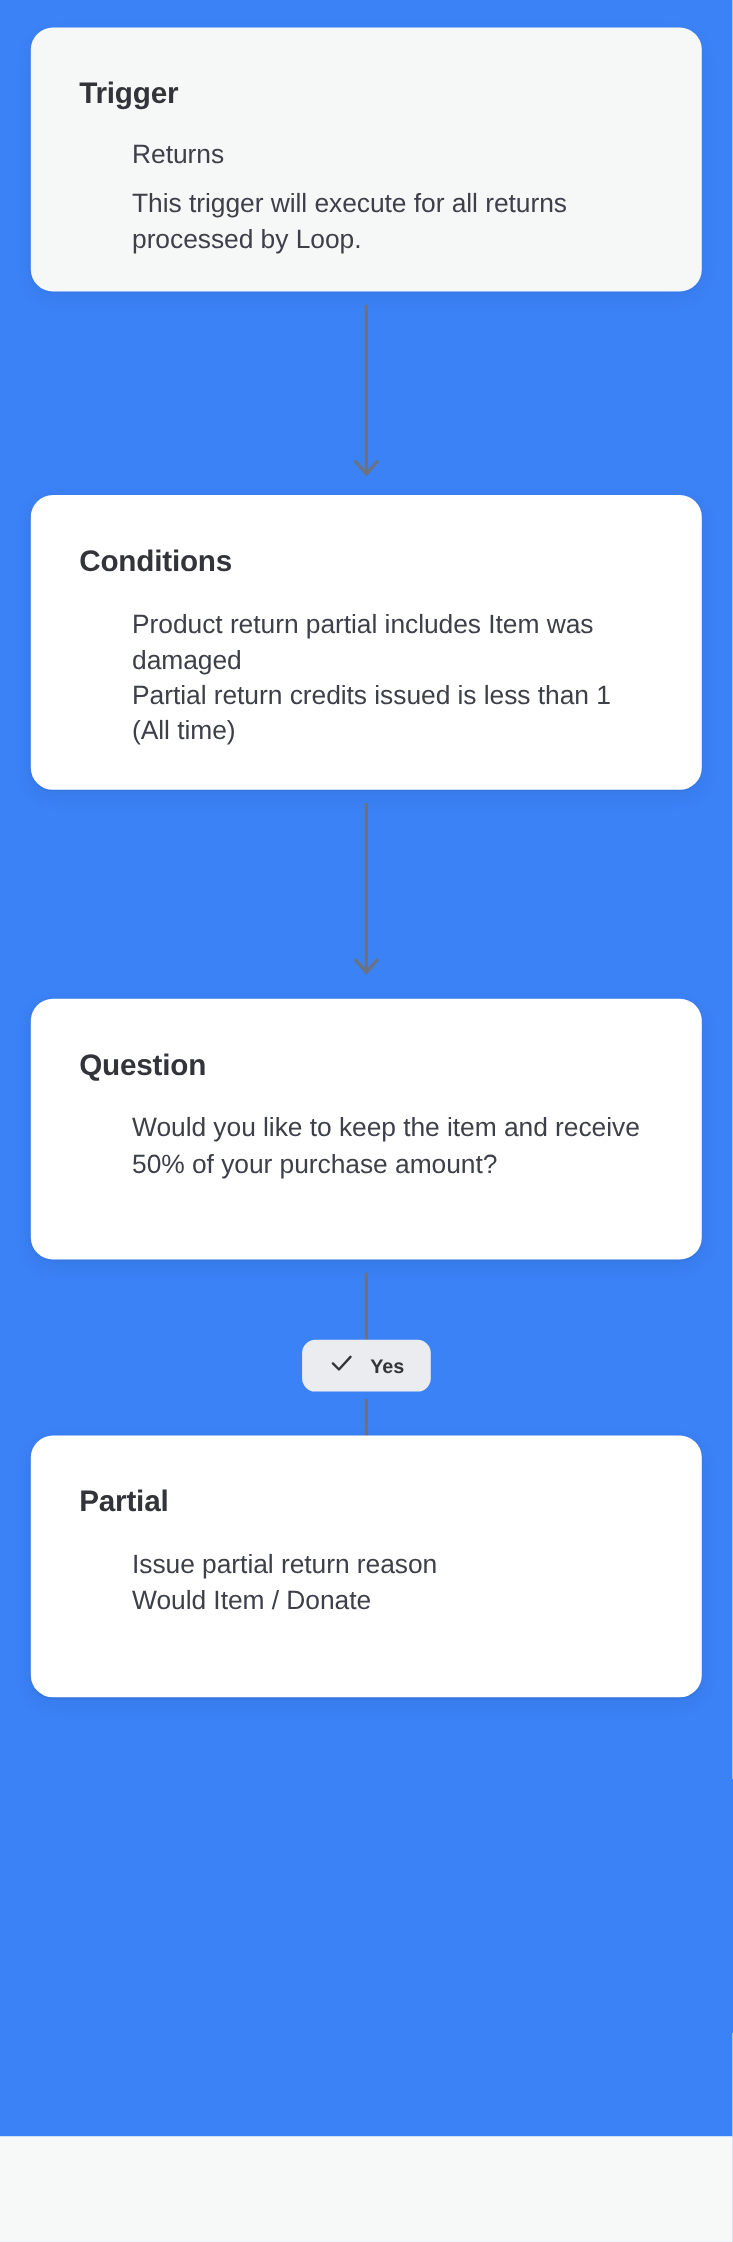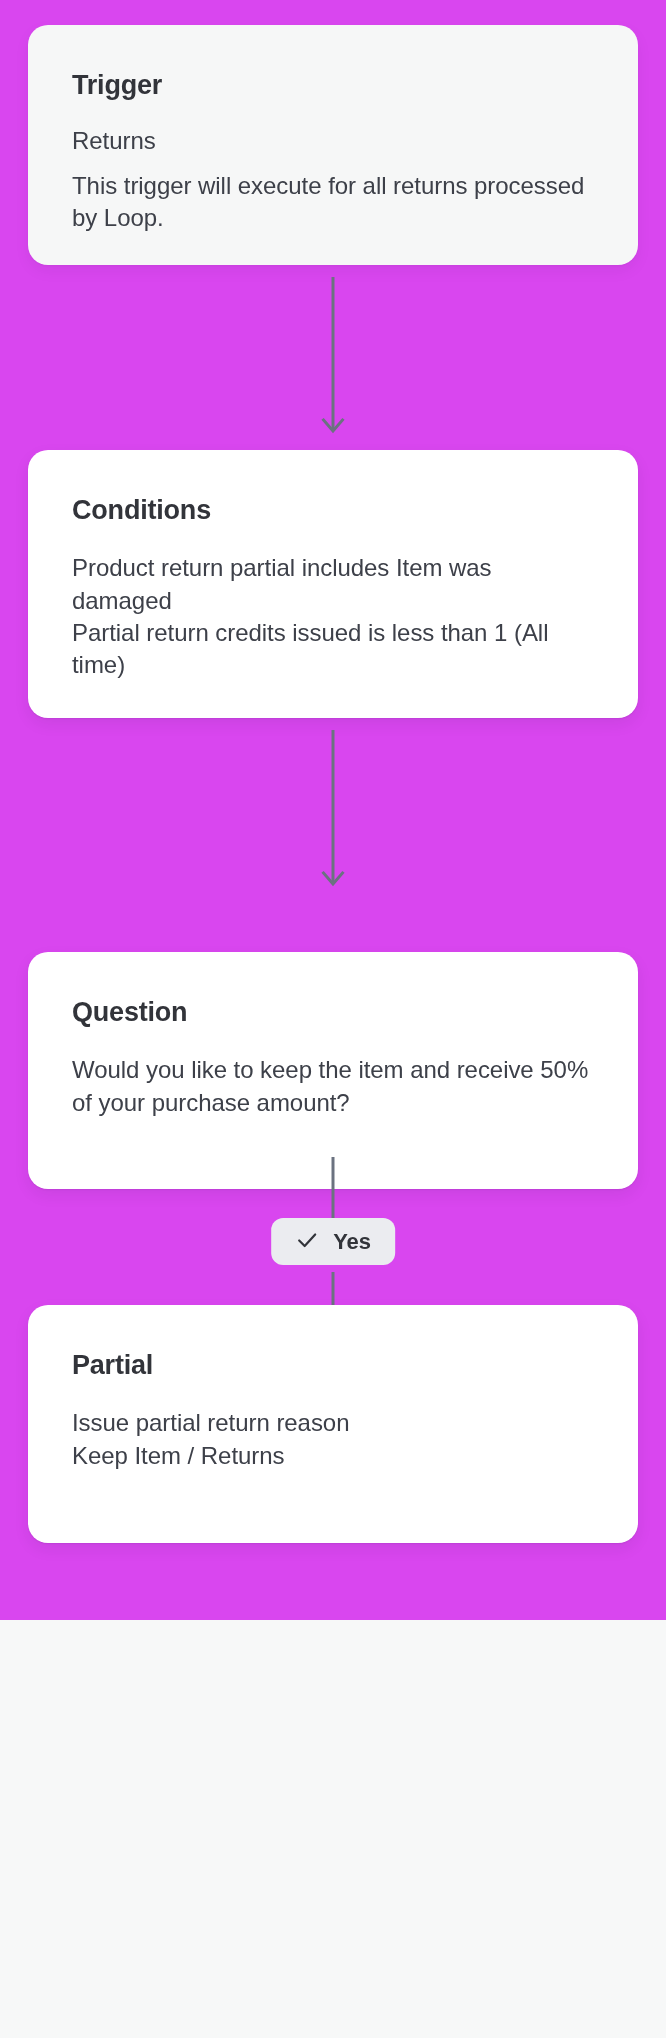--- a/index.html
+++ b/index.html
@@ -9,22 +9,22 @@
     width: 666px;
     height: 2038px;
     background: #f7f8f8;
     font-family: "Liberation Sans", sans-serif;
     -webkit-font-smoothing: antialiased;
   }
 
   .canvas {
     position: relative;
     width: 666px;
-    height: 1620px;
-    background: #d946ef;
+    height: 1942px;
+    background: #3b82f6;
     overflow: hidden;
   }
 
   
   .card {
     position: absolute;
     left: 28px;
     width: 610px;
     border-radius: 20px;
     padding: 44px 44px 40px 44px;
@@ -48,32 +48,33 @@
     letter-spacing: -0.2px;
   }
 
   .card-body {
     margin-top: 26px;
     font-size: 24px;
     font-weight: 400;
     line-height: 1.34;
     color: #3d4049;
     letter-spacing: -0.05px;
+    margin-left: 48px;
   }
 
   .card.muted .card-body { margin-top: 24px; }
 
   .body-line { display: block; }
   .body-line + .body-line { margin-top: 12px; }
   .body-line.tight + .body-line.tight { margin-top: 0; }
 
   
   #card-trigger    { top: 25px;   height: 240px; }
   #card-conditions { top: 450px;  height: 268px; }
-  #card-question   { top: 952px;  height: 237px; }
+  #card-question   { top: 908px;  height: 237px; }
   #card-actions    { top: 1305px; height: 238px; }
 
   
   .connector {
     position: absolute;
     left: 0;
     width: 666px;
     pointer-events: none;
   }
   .connector svg { display: block; margin: 0 auto; overflow: visible; }
@@ -92,21 +93,21 @@
     display: flex;
     align-items: center;
     gap: 14px;
     height: 47px;
     padding: 0 24px;
     border-radius: 12px;
     background: #ebecf0;
   }
   .branch-badge .check-icon { display: block; }
   .branch-label {
-    font-size: 22px;
+    font-size: 18px;
     font-weight: 700;
     color: #32343a;
     letter-spacing: -0.1px;
     line-height: 1;
     text-align: right;
   }
 </style>
 </head>
 <body>
 
@@ -168,17 +169,17 @@
     <svg width="24" height="62" viewBox="0 0 24 62" fill="none">
       <path d="M12 0 V50" stroke="#6b7280" stroke-width="3" stroke-linecap="butt"></path>
       <path d="M2.5 41 L12 52 L21.5 41" stroke="#6b7280" stroke-width="3" fill="none" stroke-linecap="square" stroke-linejoin="miter"></path>
     </svg>
   </div>
 
   <div class="card" id="card-actions">
     <div class="card-title">Partial</div>
     <div class="card-body">
       <span class="body-line tight">Issue partial return reason</span>
-      <span class="body-line tight">Keep Item / Returns</span>
+      <span class="body-line tight">Would Item / Donate</span>
     </div>
   </div>
 
 </div>
 
 </body></html>

